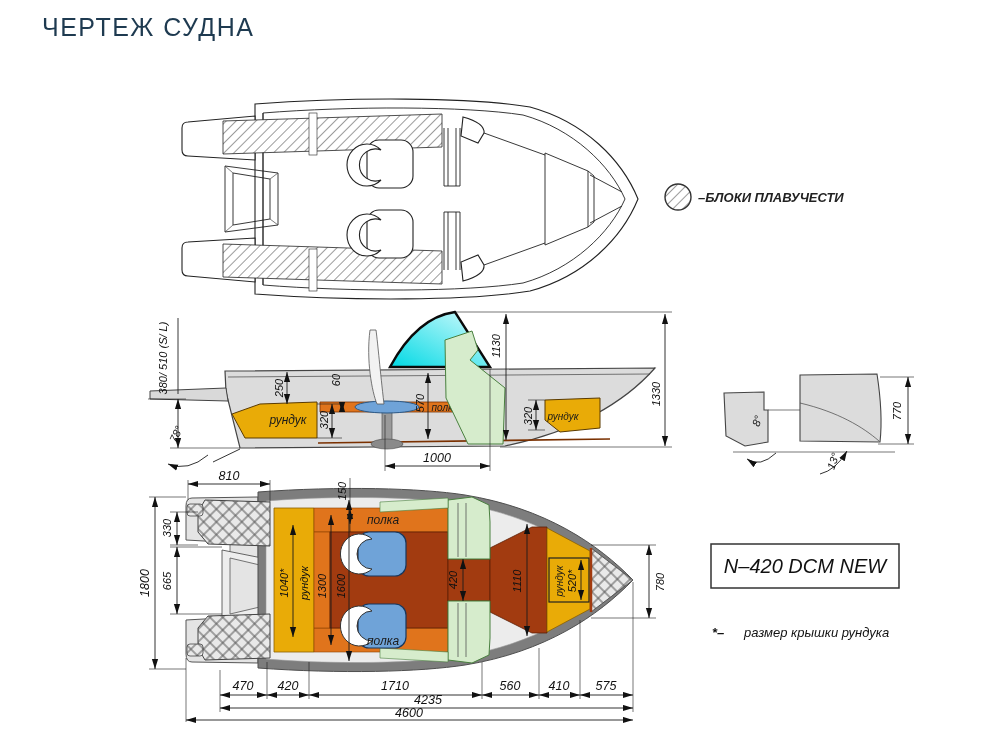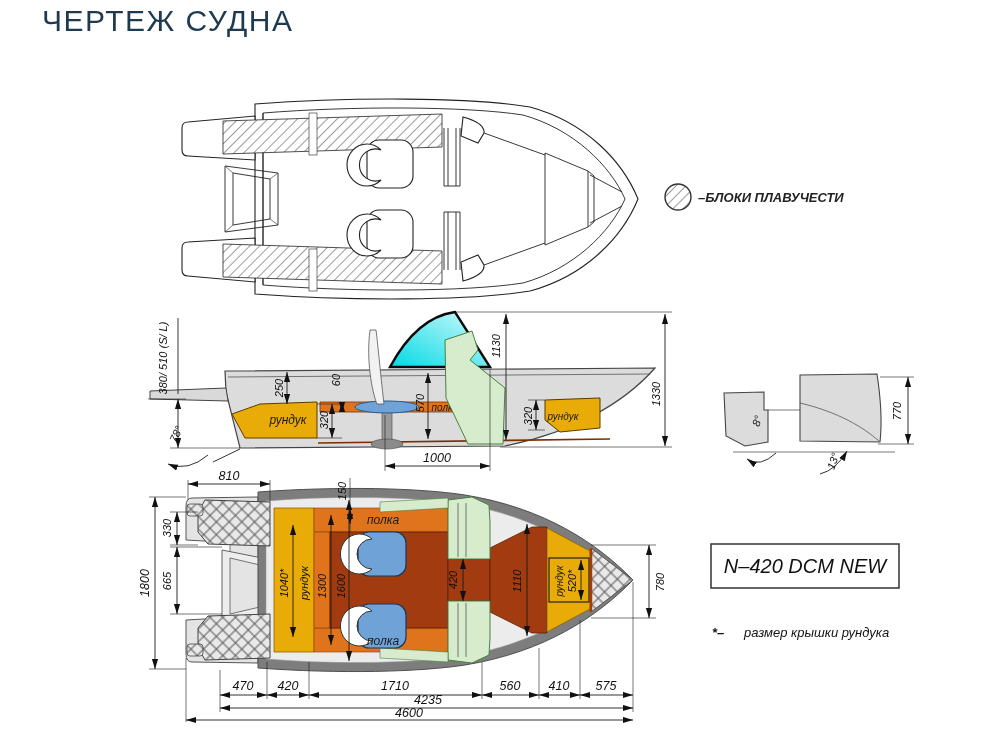--- a/index.html
+++ b/index.html
@@ -1,18 +1,18 @@
 <!DOCTYPE html>
 <html><head>
 <meta charset="utf-8">
 <style>
   html,body{margin:0;padding:0;background:#fff}
   #stage{position:relative;width:999px;height:744px;background:#fff;overflow:hidden;
          font-family:"Liberation Sans",sans-serif}
-  #title{position:absolute;left:42px;top:4px;font-size:30px;font-weight:500;
+  #title{position:absolute;left:42px;top:13px;font-size:25px;font-weight:500;
          letter-spacing:1.5px;color:#1e3a50}
   svg{position:absolute;left:0;top:0}
   .ln{stroke:#222;stroke-width:1.1;fill:#fff}
   .lnn{stroke:#222;stroke-width:.9;fill:none}
   .thin{stroke:#444;stroke-width:.7;fill:none}
   .dim{stroke:#1c1c1c;stroke-width:.9;fill:none}
   .ext{stroke:#1c1c1c;stroke-width:.6;fill:none}
   text.d{font:italic 11px "Liberation Sans",sans-serif;fill:#111;text-anchor:middle}
   text.d2{font:italic 12.5px "Liberation Sans",sans-serif;fill:#111;text-anchor:middle}
   text.lbl{font:italic 12px "Liberation Sans",sans-serif;fill:#1a1a1a;text-anchor:middle}

